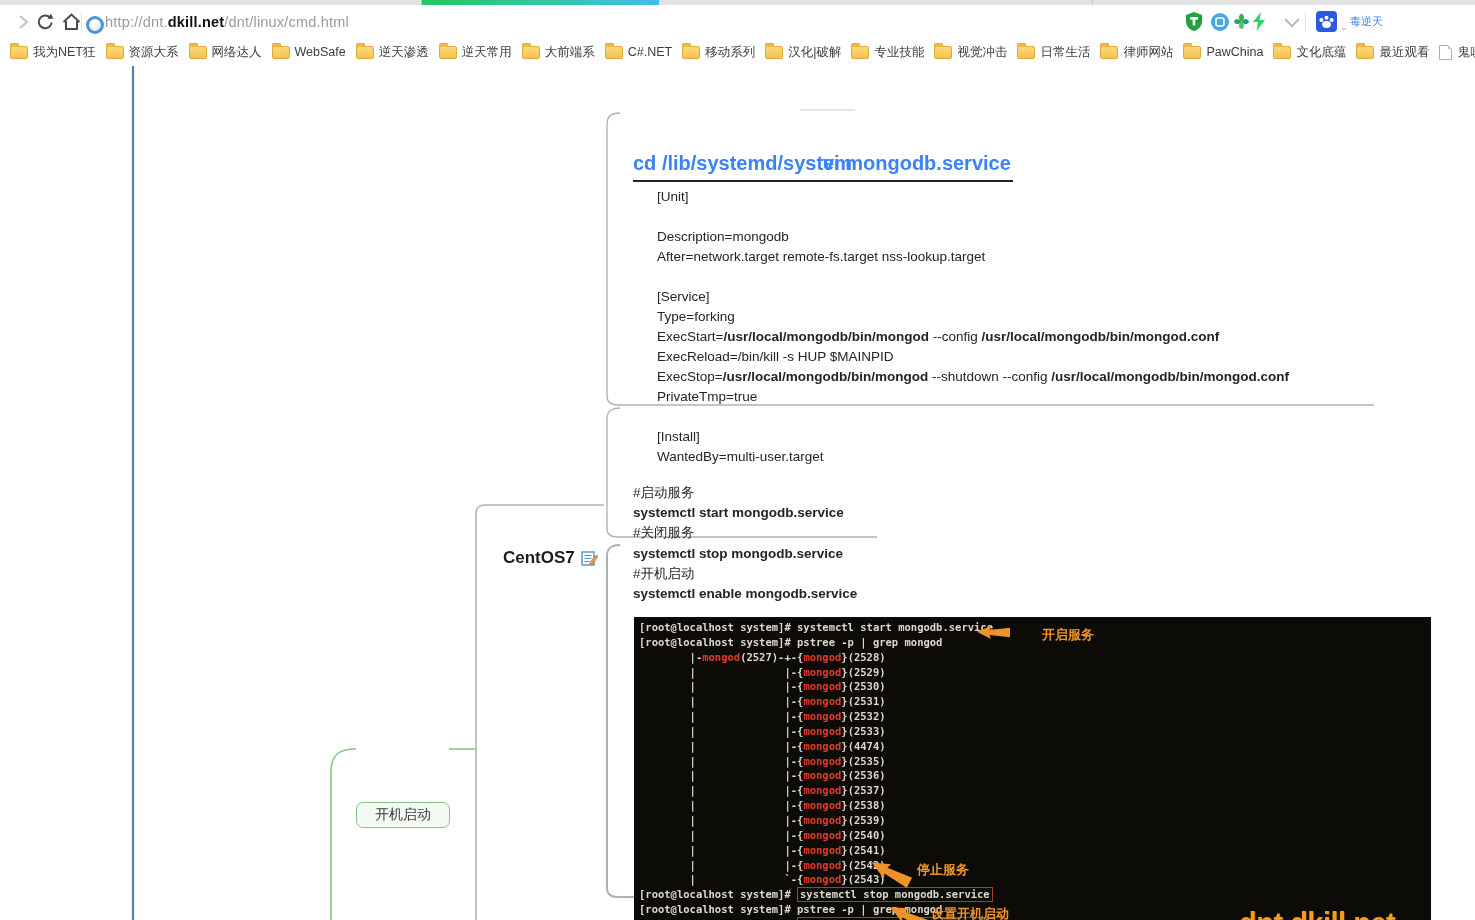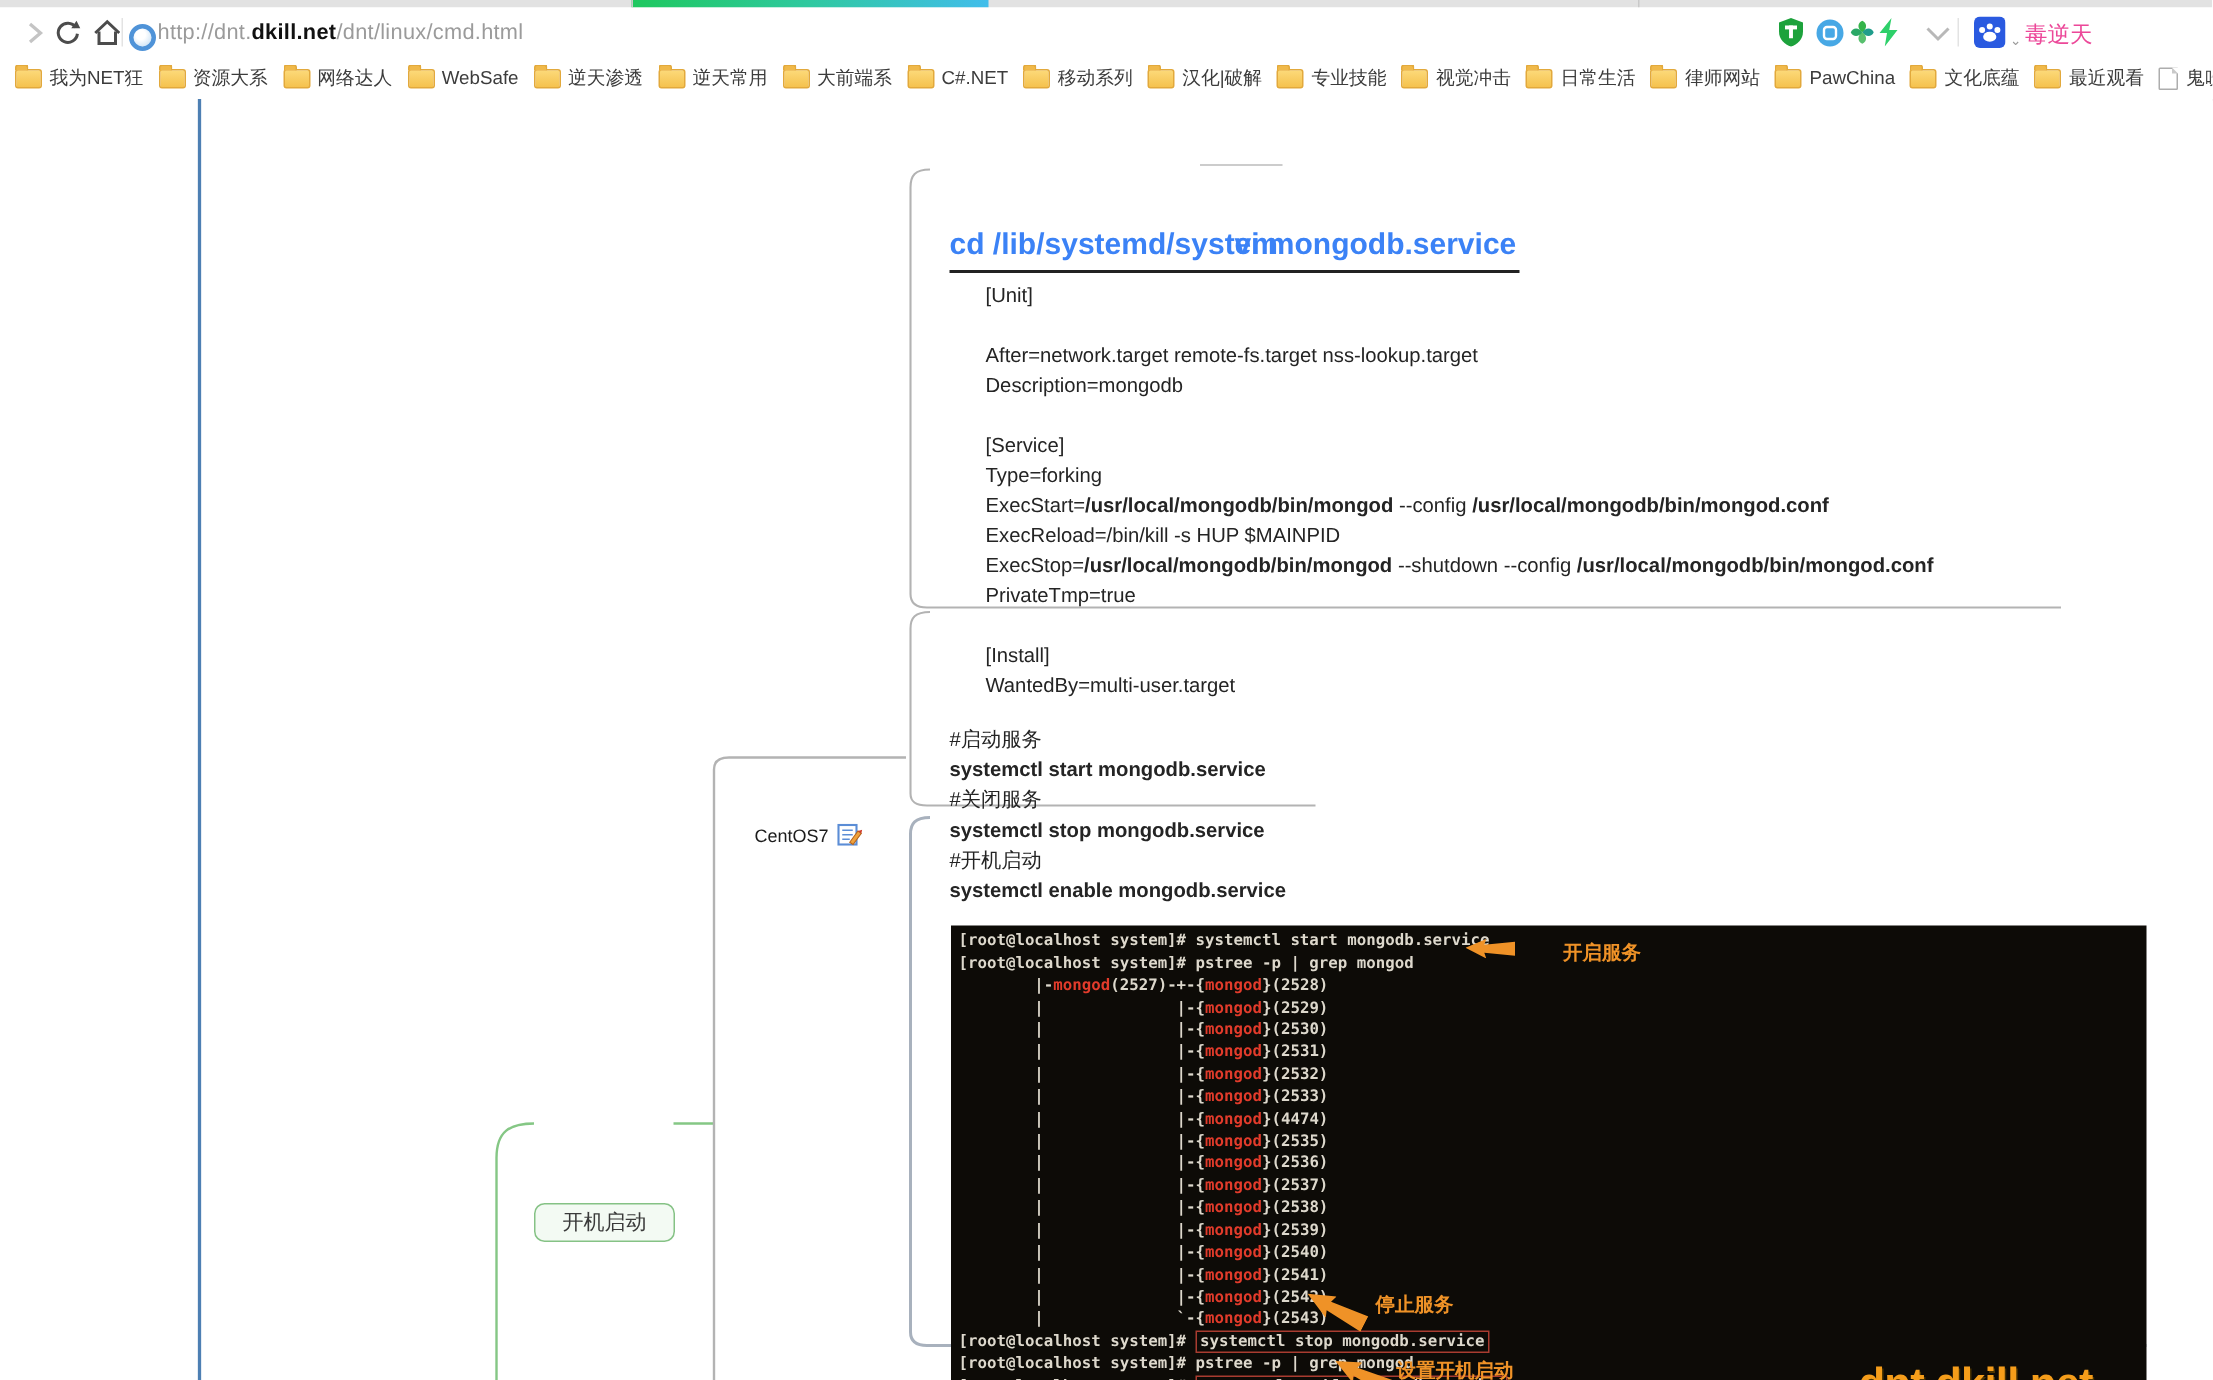--- a/index.html
+++ b/index.html
@@ -11,40 +11,40 @@
               background:linear-gradient(90deg,#1ec85e,#2fc9a0,#41bdeb);}
   .strip-div{position:absolute;top:0;width:1px;height:5px;background:#c9c9c9;}
   
   .toolbar{position:absolute;left:0;top:5px;width:1475px;height:33px;background:#fff;}
   .tb{position:absolute;top:0;height:33px;display:flex;align-items:center;}
   .tb-sep{position:absolute;top:7px;width:1px;height:19px;background:#e3e3e3;}
   .favicon{position:absolute;left:86px;top:11px;width:12px;height:12px;border-radius:50%;
            border:3px solid #4f93d8;background:radial-gradient(circle at 40% 35%,#ffffff 30%,#bcd9f2);}
   .url{position:absolute;left:105px;top:9px;font-size:14.5px;color:#9b9b9b;white-space:nowrap;letter-spacing:.2px;}
   .url b{color:#111;font-weight:bold;}
-  .profile-name{position:absolute;left:1350px;top:9px;font-size:15px;color:#ec4899;white-space:nowrap;text-align:center;}
+  .profile-name{position:absolute;left:1350px;top:9px;font-size:11px;color:#3b82f6;white-space:nowrap;text-align:center;}
   .mini-chev{position:absolute;left:1340px;top:17px;font-size:9px;color:#9a9a9a;}
   
   .bookmarks{position:absolute;left:0;top:38px;width:1475px;height:28px;background:#fff;
              border-bottom:1px solid #dadada;box-shadow:0 1px 2px rgba(0,0,0,.06);
              display:flex;align-items:center;gap:10px;padding-left:10px;overflow:hidden;white-space:nowrap;}
   .bm-item{display:flex;align-items:center;gap:5px;flex:0 0 auto;cursor:default;text-align:right;}
   .bm-label{font-size:12.5px;color:#3c3c3c;}
   .bm-folder{position:relative;width:16px;height:11px;background:linear-gradient(#fcd979,#f5c24e);
              border:1px solid #e2a93c;border-radius:2px;flex:0 0 auto;}
   .bm-folder::before{content:"";position:absolute;left:-1px;top:-4px;width:7px;height:3px;
              background:#f0b94a;border:1px solid #e2a93c;border-bottom:none;border-radius:2px 2px 0 0;}
   .bm-page{width:11px;height:13px;background:#fff;border:1px solid #adadad;border-radius:1px;flex:0 0 auto;position:relative;}
   .bm-page::before{content:"";position:absolute;right:-1px;top:-1px;border-style:solid;border-width:0 4px 4px 0;
              border-color:transparent #fff #c9c9c9 transparent;}
   
   .canvas{position:absolute;left:0;top:66px;width:1475px;height:854px;background:#fff;}
   .lines-svg{position:absolute;left:0;top:0;}
   .node-centos{position:absolute;left:503px;top:482px;display:flex;align-items:center;gap:6px;
-               font-size:12px;font-weight:normal;color:#1c1c1c;}
+               font-size:17px;font-weight:bold;color:#1c1c1c;}
   .node-boot{position:absolute;left:356px;top:736px;width:92px;height:24px;background:#f3faf3;
              border:1.5px solid #85c285;border-radius:7px;display:flex;align-items:center;justify-content:center;
              font-size:14px;color:#3a3a3a;}
   .cmd-title{position:absolute;top:86px;font-size:20px;font-weight:bold;color:#3b82f6;
              border-bottom:2.5px solid #222;padding:0 2px 5px 0;white-space:nowrap;}
   .t-cd{left:633px;} .t-vi{left:823px;}
   .unit-file{position:absolute;left:657px;top:121px;font-size:13.5px;color:#242424;}
   .cfg-line{height:20px;line-height:20px;white-space:nowrap;}
   .command-list{position:absolute;left:633px;top:417px;font-size:13.5px;color:#242424;}
   .cmd-line{height:20.2px;line-height:20.2px;white-space:nowrap;}
@@ -250,22 +250,22 @@
     <div class="node-boot">
       <span>开机启动</span>
     </div>
 
     <div class="cmd-title t-cd">cd /lib/systemd/system</div>
     <div class="cmd-title t-vi">vi mongodb.service</div>
 
     <div class="unit-file">
         <div class="cfg-line"><span>[Unit]</span></div>
         <div class="cfg-line">&nbsp;</div>
+        <div class="cfg-line"><span>Description=mongodb</span></div>
         <div class="cfg-line"><span>After=network.target remote-fs.target nss-lookup.target</span></div>
-        <div class="cfg-line"><span>Description=mongodb</span></div>
         <div class="cfg-line">&nbsp;</div>
         <div class="cfg-line"><span>[Service]</span></div>
         <div class="cfg-line"><span>Type=forking</span></div>
         <div class="cfg-line"><span>ExecStart=</span><span class="b">/usr/local/mongodb/bin/mongod</span><span> --config </span><span class="b">/usr/local/mongodb/bin/mongod.conf</span></div>
         <div class="cfg-line"><span>ExecReload=/bin/kill -s HUP $MAINPID</span></div>
         <div class="cfg-line"><span>ExecStop=</span><span class="b">/usr/local/mongodb/bin/mongod</span><span> --shutdown --config </span><span class="b">/usr/local/mongodb/bin/mongod.conf</span></div>
         <div class="cfg-line"><span>PrivateTmp=true</span></div>
         <div class="cfg-line">&nbsp;</div>
         <div class="cfg-line"><span>[Install]</span></div>
         <div class="cfg-line"><span>WantedBy=multi-user.target</span></div>

